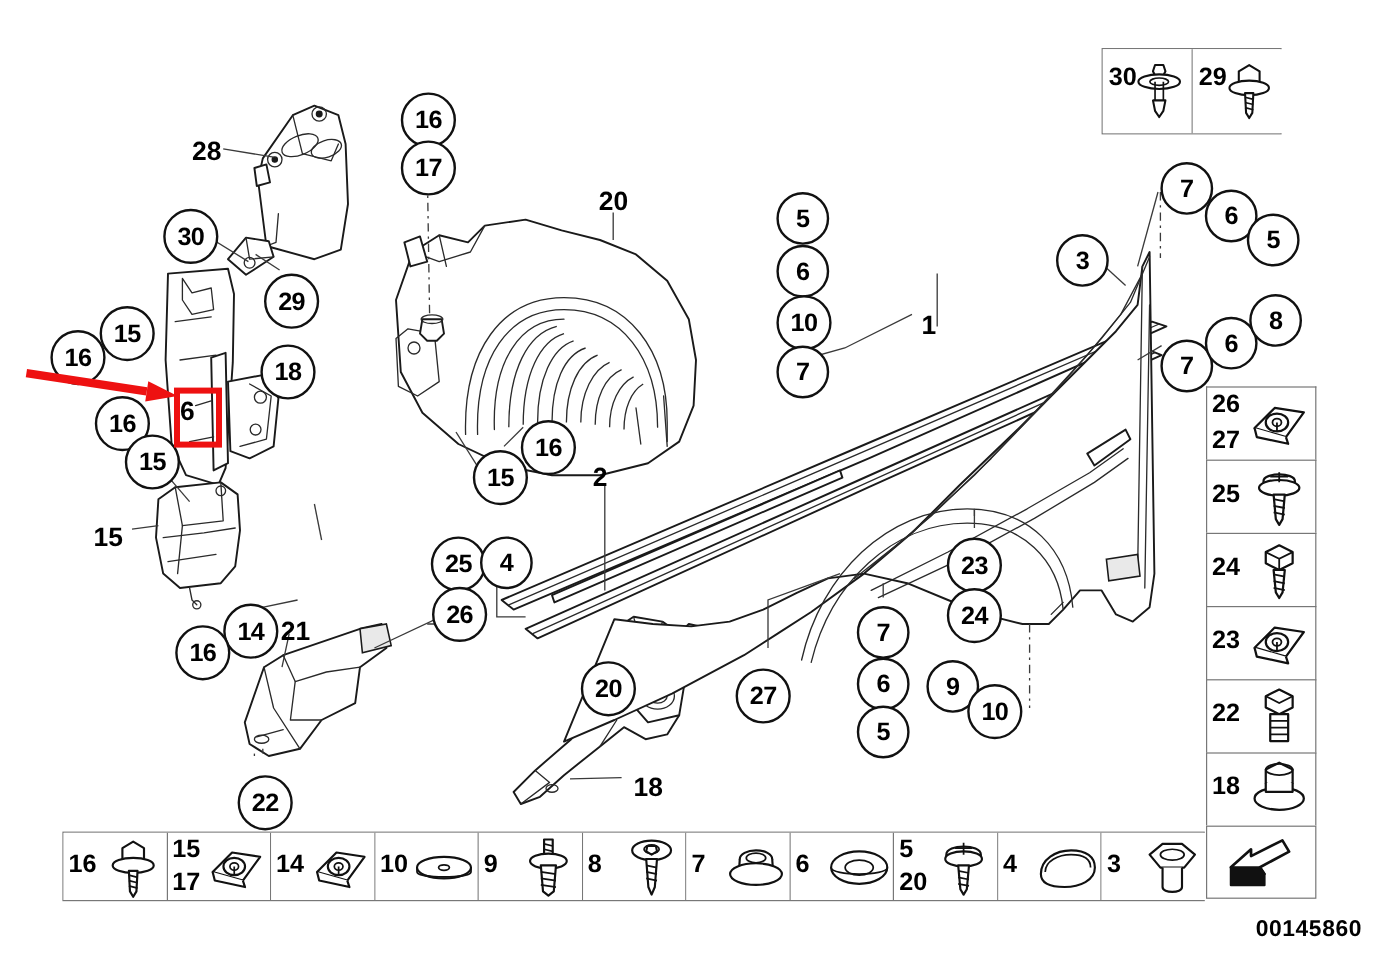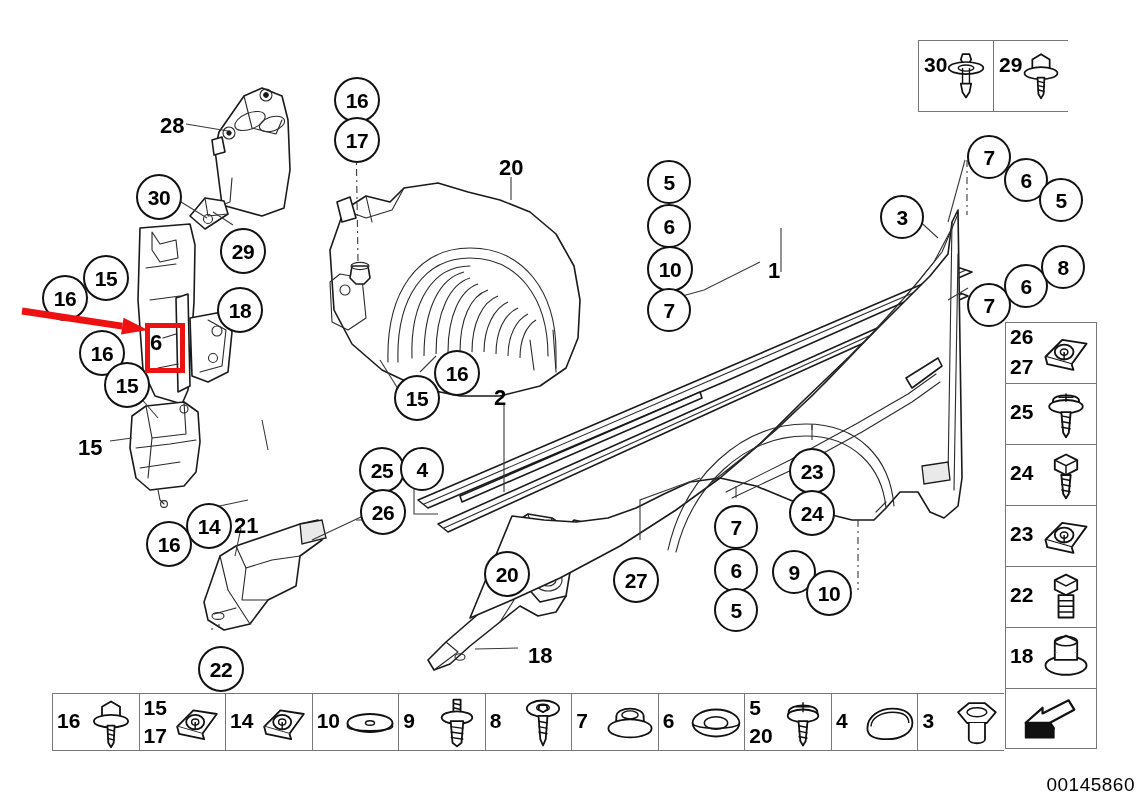--- a/index.html
+++ b/index.html
@@ -52,22 +52,22 @@
   .legend-cell{position:absolute;box-sizing:border-box;border-right:1.6px solid #777;background:#fff;}
   .legend-cell:last-child{border-right:none;}
   .legend-num{
     position:absolute;
     font-weight:bold;font-size:21px;line-height:1;color:#000;
     z-index:7;
   }
 
   #diagram-id{
     position:absolute;
-    right:12px;bottom:0;
-    font-weight:normal;font-size:19px;letter-spacing:0.5px;
+    right:12px;bottom:10px;
+    font-weight:bold;font-size:19px;letter-spacing:0.5px;
     z-index:8;
   }
 
   
   #highlight-box{
     position:absolute;
     border:5px solid #ee1111;
     box-sizing:border-box;
     z-index:9;
     background:transparent;

